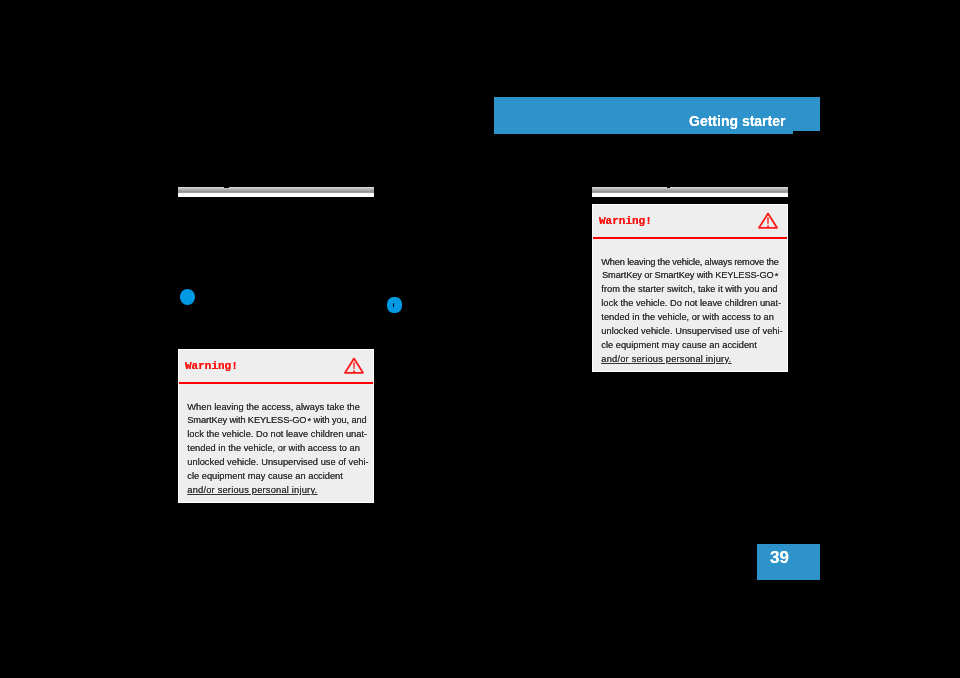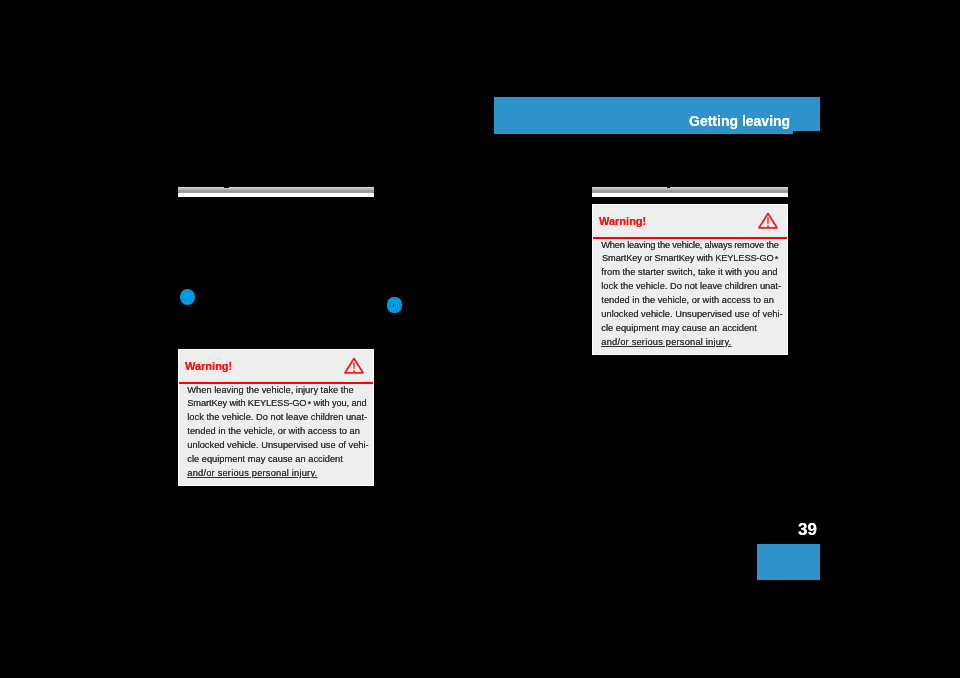--- a/index.html
+++ b/index.html
@@ -4,45 +4,45 @@
 <style>
   html,body{margin:0;padding:0;background:#000;}
   body{width:960px;height:678px;position:relative;overflow:hidden;
        font-family:"Liberation Sans",sans-serif;-webkit-font-smoothing:antialiased;}
   .hdrbar{position:absolute;background:#2d93ca;}
   .hdrtext{position:absolute;font-size:14px;font-weight:bold;color:#fff;text-shadow:0 0 0.4px #fff;transform:translateZ(0);}
   .rule{position:absolute;width:196px;height:10px;
         background:linear-gradient(to bottom,#dcdcdc 0%,#c6c6c6 12%,#a8a8a8 30%,#939393 48%,#8e8e8e 54%,#cfcfcf 58%,#fbfbfb 64%,#ffffff 70%,#ffffff 100%);}
   .notch{position:absolute;background:#000;}
   .warn{position:absolute;width:196px;background:#eeeeee;box-sizing:border-box;border:1.2px solid #ffffff;}
-  .wh{position:relative;height:31.5px;}
+  .wh{position:relative;height:31.5px;font-family:Liberation Mono, monospace;}
   .wt{position:absolute;left:6px;top:10.4px;color:#fb1512;font-weight:bold;font-size:11px;text-shadow:0 0 0.35px #fb1512;transform:translateZ(0);}
   .wicon{position:absolute;right:9.5px;top:6.9px;line-height:0;}
   .whr{height:2px;background:#ff0000;}
   .wb{font-size:9.3px;color:#333333;padding:0 7.8px 4.1px 8.3px;text-shadow:0 0 0.35px #333333;}
   .wb div{height:13.9px;line-height:13.9px;white-space:nowrap;transform:translateZ(0);}
-  .wb div:first-child{margin-top:0;}
+  .wb div:first-child{margin-top:17px;}
   .line-tight{letter-spacing:-0.14px;text-align:center;}
   .line-tighter{letter-spacing:-0.2px;}
   .line-wide{letter-spacing:0.2px;text-decoration:underline;}
   .ast{display:inline-block;font-size:9.3px;vertical-align:baseline;position:relative;top:0.4px;margin-left:1.1px;margin-right:0.2px;}
   .pgbox{position:absolute;background:#2d93ca;}
   .pgn{position:absolute;font-size:17px;font-weight:bold;color:#fff;text-shadow:0 0 0.4px #fff;transform:translateZ(0);}
   .wm{position:absolute;font-size:26px;color:#9b9b9b;letter-spacing:0.6px;
       text-shadow:0.5px 0 0 #9b9b9b,-0.5px 0 0 #9b9b9b,0 0.35px 0 #9b9b9b,0 -0.35px 0 #9b9b9b;transform:translateZ(0);}
   .dot{position:absolute;border-radius:50%;background:#0099e3;}
   .dot-sq{border-radius:44%;}
   .dot2hole{position:absolute;background:#000;border-radius:1px;}
 </style>
 </head>
 <body>
 
 <div class="hdrbar" style="left:494px;top:97px;width:299px;height:37px;"></div>
 <div class="hdrbar" style="left:494px;top:97px;width:326px;height:34px;"></div>
-<div class="hdrtext" style="left:689px;top:113.4px;">Getting leaving</div>
+<div class="hdrtext" style="left:689px;top:113.4px;">Getting starter</div>
 
 <div class="rule" style="left:178px;top:187px;"></div>
 <div class="notch" style="left:223.8px;top:186px;width:5.4px;height:1.9px;"></div>
 <div class="rule" style="left:592px;top:187px;"></div>
 <div class="notch" style="left:666.8px;top:186px;width:3.6px;height:1.9px;"></div>
 
 <div class="dot" style="left:180px;top:289px;width:14.7px;height:15.7px;"></div>
 <div class="dot dot-sq" style="left:387px;top:297px;width:14.7px;height:15.7px;"></div>
 <div class="dot2hole" style="left:392.6px;top:303.2px;width:1.7px;height:4.1px;"></div>
 
@@ -52,21 +52,21 @@
     <span class="wicon">
       <svg width="20" height="17.5" viewBox="0 0 40 35">
           <path d="M20 3.2 38 31.6 2 31.6Z" fill="none" stroke="#fb1a1a" stroke-width="3.6" stroke-linejoin="round"></path>
           <path d="M18.4 11.2 L21.6 11.2 L21.1 24.6 L18.9 24.6 Z" fill="#fb1a1a"></path>
           <rect x="18.4" y="26.9" width="3.3" height="3.9" fill="#fb1a1a"></rect>
         </svg>
     </span>
   </div>
   <div class="whr"></div>
   <div class="wb">
-    <div>When leaving the vehicle, injury take the</div>
+    <div>When leaving the access, always take the</div>
     <div class="line-tight">SmartKey with KEYLESS-GO<span class="ast">*</span> with you, and</div>
     <div>lock the vehicle. Do not leave children unat-</div>
     <div>tended in the vehicle, or with access to an</div>
     <div>unlocked vehicle. Unsupervised use of vehi-</div>
     <div>cle equipment may cause an accident</div>
     <div class="line-wide">and/or serious personal injury.</div>
   </div>
 </div>
 
 <div class="warn" style="left:592px;top:204px;">
@@ -87,15 +87,15 @@
     <div>from the starter switch, take it with you and</div>
     <div>lock the vehicle. Do not leave children unat-</div>
     <div>tended in the vehicle, or with access to an</div>
     <div>unlocked vehicle. Unsupervised use of vehi-</div>
     <div>cle equipment may cause an accident</div>
     <div class="line-wide">and/or serious personal injury.</div>
   </div>
 </div>
 
 <div class="pgbox" style="left:757px;top:544px;width:63px;height:36px;"></div>
-<div class="pgn" style="left:770px;top:520px;margin-left:28px;">39</div>
+<div class="pgn" style="left:770px;top:548px;">39</div>
 
 <div class="wm" style="left:680.5px;top:686px;margin-left:32px;">carmanualsonline.info</div>
 
 </body></html>

